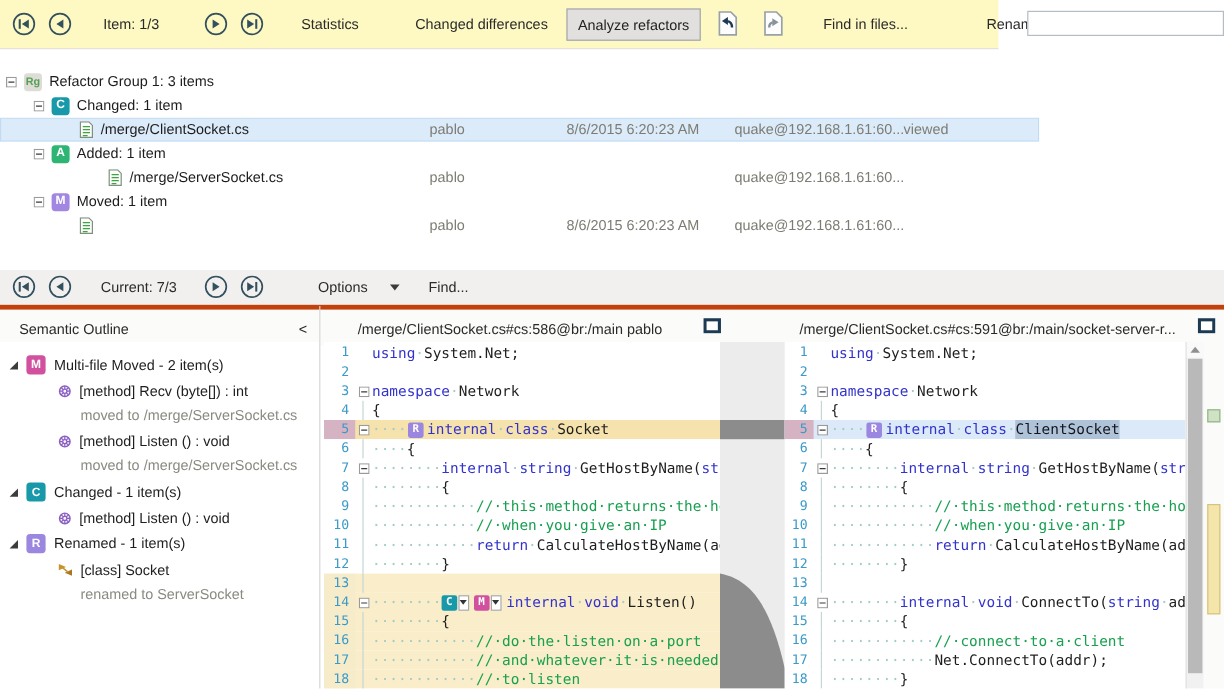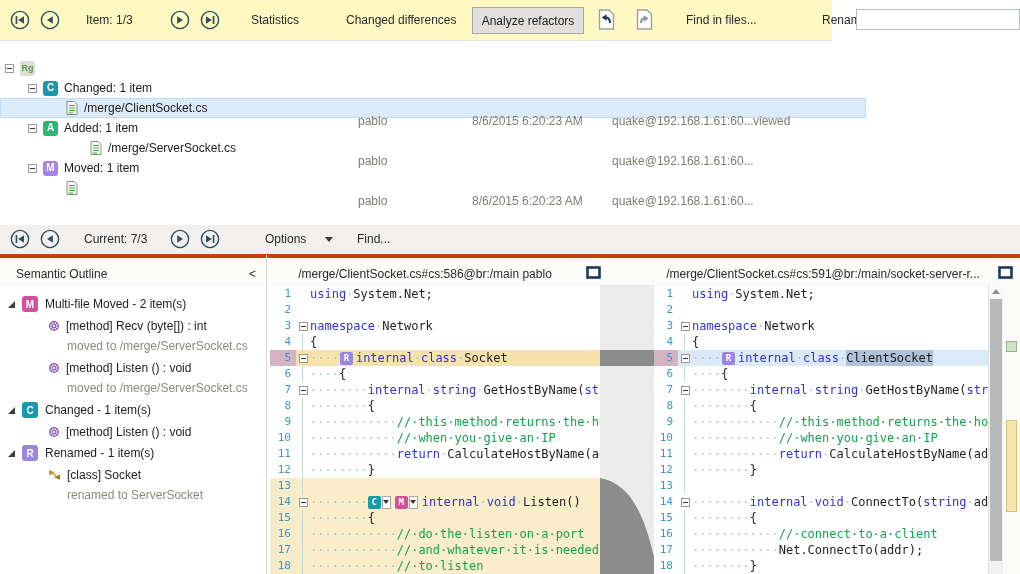--- a/index.html
+++ b/index.html
@@ -18,21 +18,21 @@
   
   #table-header{left:16px;top:40px;width:1020px;height:18px;background:#fff;border-bottom:1px solid #d6d6d6;margin-top:40px;}
   .th{position:absolute;top:1px;font-size:12px;color:#3a3a3a;white-space:nowrap;}
   .thsep{position:absolute;top:1px;width:1px;height:16px;background:#e3e3e3;}
   
   #refactor-tree{left:0;top:58px;width:1020px;height:167px;background:#fff;}
   .trow{position:relative;height:20px;line-height:20px;font-size:12px;width:100%;}
   .trow.sel{background:var(--row_sel_bg);box-shadow:inset 0 0 0 1px var(--row_sel_border);width:866px;}
   .tmain{display:flex;align-items:center;gap:6px;height:20px;}
   .tlabel{color:#1c1c1c;white-space:nowrap;}
-  .tcell{position:absolute;top:13px;color:#7c7c74;white-space:nowrap;}
+  .tcell{position:absolute;top:0;color:#7c7c74;white-space:nowrap;}
   .bdg{display:inline-flex;align-items:center;justify-content:center;width:15px;height:15px;border-radius:3px;
        color:#fff;font-size:10px;font-weight:bold;flex:none;}
   .bdg-c{background:var(--badge_c);} .bdg-a{background:var(--badge_a);}
   .bdg-m{background:var(--badge_m);} .bdg-m2{background:var(--badge_m2);}
   .bdg-r{background:var(--badge_r);}
   .bdg-rg{background:var(--rg_bg);color:var(--rg_txt);font-size:9px;font-weight:bold;}
   
   #toolbar-diff{left:0;top:225px;width:1020px;height:29px;background:#f1f0ee;}
   #toolbar-diff .tb-label{top:7px;}
   .chev{position:absolute;width:0;height:0;border-left:4px solid transparent;border-right:4px solid transparent;
@@ -146,20 +146,21 @@
   </div>
 
   <div id="refactor-tree" class="abs">
       <div class="trow">
         <div class="tmain" style="padding-left: 5px;">
           <svg width="9" height="9" style="flex:none">
             <rect x="0.5" y="0.5" width="8" height="8" fill="#fff" stroke="#9a9a9a"></rect>
             <line x1="2" y1="4.5" x2="7" y2="4.5" stroke="#3a3a3a"></line>
           </svg>
           <span class="bdg bdg-rg">Rg</span>
+          <span class="tlabel">Refactor Group 1: 3 items</span>
         </div>
       </div>
       <div class="trow">
         <div class="tmain" style="padding-left: 28px;">
           <svg width="9" height="9" style="flex:none">
             <rect x="0.5" y="0.5" width="8" height="8" fill="#fff" stroke="#9a9a9a"></rect>
             <line x1="2" y1="4.5" x2="7" y2="4.5" stroke="#3a3a3a"></line>
           </svg>
           <span class="bdg bdg-c">C</span>
           <span class="tlabel">Changed: 1 item</span>

